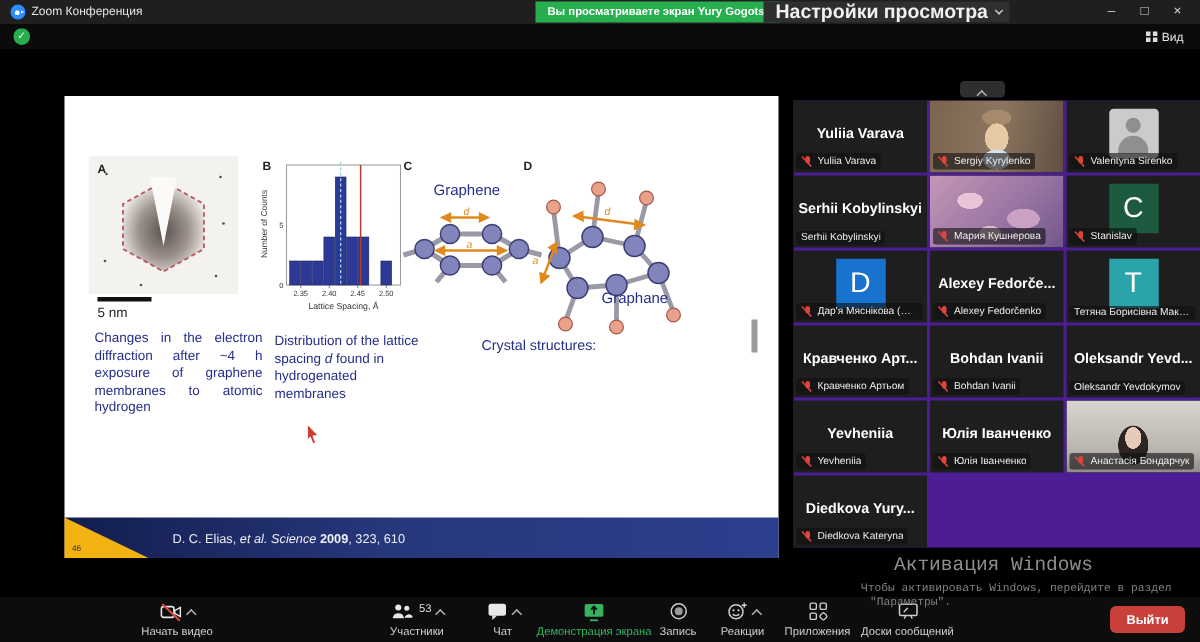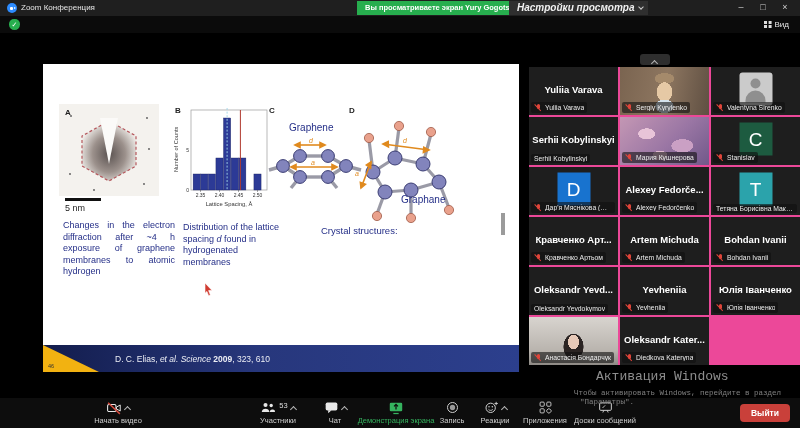--- a/index.html
+++ b/index.html
@@ -7,21 +7,21 @@
   body{font-family:"Liberation Sans", sans-serif;}
   #app{position:relative;width:800px;height:428px;background:#000;overflow:hidden;}
 
   
   .titlebar{position:absolute;left:0;top:0;width:800px;height:31px;background:#1f1f1f;color:#ddd;}
   .appicon{position:absolute;left:7px;top:3px;width:10px;height:10px;border-radius:50%;background:#2d8cff;}
   .appicon::after{content:"";position:absolute;left:2.5px;top:3.5px;width:3.5px;height:3px;background:#fff;border-radius:1px;}
   .appicon::before{content:"";position:absolute;left:6.5px;top:4px;border-left:2.5px solid #fff;border-top:1.5px solid transparent;border-bottom:1.5px solid transparent;}
   .apptitle{position:absolute;left:21px;top:3px;font-size:8px;color:#e4e4e4;}
   .sharebadge{position:absolute;left:357px;top:1px;height:14px;background:#27ae4e;color:#fff;font-size:7.5px;font-weight:bold;line-height:14px;padding:0 8px;}
-  .viewsettings{position:absolute;left:509px;top:1px;height:14px;background:#2f2f2f;color:#f0f0f0;font-size:10px;font-weight:bold;line-height:14px;padding:0 14px 0 8px;font-style:italic;}
+  .viewsettings{position:absolute;left:509px;top:1px;height:14px;background:#2f2f2f;color:#f0f0f0;font-size:13px;font-weight:bold;line-height:14px;padding:0 14px 0 8px;}
   .viewsettings .cdown{position:absolute;right:5px;top:4px;width:4px;height:4px;border-right:1px solid #ccc;border-bottom:1px solid #ccc;transform:rotate(45deg);}
   .winbtns{position:absolute;right:4px;top:0;display:flex;}
   .winbtn{width:22px;height:15px;text-align:center;font-size:9px;line-height:15px;color:#cfcfcf;}
 
   
   .menubar{position:absolute;left:0;top:16px;width:800px;height:17px;background:#0b0b0b;}
   .shield{position:absolute;left:9px;top:3px;width:11px;height:11px;background:#27ae4e;border-radius:45% 45% 50% 50%;color:#fff;font-size:7px;line-height:11px;text-align:center;}
   .viewbtn{position:absolute;right:8px;top:2px;height:13px;color:#e6e6e6;font-size:8px;line-height:13px;padding:0 3px;display:flex;align-items:center;gap:3px;}
   .gridicon{display:inline-block;width:8px;height:8px;position:relative;}
   .gridicon::before,.gridicon::after{content:"";position:absolute;width:3.4px;height:3.4px;background:#ddd;}
@@ -50,21 +50,21 @@
   .fcite i{font-style:italic;}
   .fcite b{font-weight:bold;}
   .flogo{position:absolute;right:10px;top:2px;display:flex;align-items:center;gap:4px;}
   .flogotext{border-left:1px solid #f2b211;padding-left:5px;color:#f5f5f5;font-family:"Liberation Serif",serif;}
   .flogotop{font-size:4.5px;color:#f2b211;letter-spacing:.5px;}
   .flogol1,.flogol2{font-size:7.5px;line-height:1.15;}
 
   
   .chevbtn{position:absolute;left:640px;top:21px;width:30px;height:11px;background:#2e2e2e;border-radius:3px;}
   .chevbtn .caret{position:absolute;left:12px;top:4px;}
-  .pgrid{position:absolute;left:529px;top:34px;width:271px;display:grid;grid-template-columns:repeat(3,1fr);grid-auto-rows:48px;gap:2px;background:#ec4899;}
+  .pgrid{position:absolute;left:529px;top:34px;width:271px;display:grid;grid-template-columns:repeat(3,1fr);grid-auto-rows:48px;gap:2px;background:#4c1d95;}
   .ptile{position:relative;background:#1e1e1e;overflow:hidden;}
   .pname{position:absolute;left:2px;right:2px;top:50%;transform:translateY(-62%);text-align:center;font-size:9.5px;font-weight:bold;color:#fff;white-space:nowrap;overflow:hidden;}
   .plabel{position:absolute;left:2px;bottom:2px;max-width:94%;display:flex;align-items:center;background:rgba(15,15,15,.6);border-radius:2px;padding:1px 3px;font-size:6.8px;color:#ececec;white-space:nowrap;overflow:hidden;text-overflow:ellipsis;}
   .plabel span.txt{overflow:hidden;text-overflow:ellipsis;}
   .mic{position:relative;flex:0 0 auto;width:8px;height:9px;margin-right:3px;}
   .mic::before{content:"";position:absolute;left:3px;top:1px;width:3px;height:5px;background:#e0453a;border-radius:1.5px;}
   .mic::after{content:"";position:absolute;left:1px;top:0.5px;width:9px;height:1.2px;background:#e0453a;transform:rotate(47deg);transform-origin:0 0;}
   .letterbox{position:absolute;left:50%;top:46%;transform:translate(-50%,-50%);width:33px;height:33px;display:flex;align-items:center;justify-content:center;color:#fff;font-size:19px;}
   .avatarbox{position:absolute;left:50%;top:46%;transform:translate(-50%,-50%);width:33px;height:33px;background:#cbcbcb;border-radius:3px;}
   .avatarbox::before{content:"";position:absolute;left:11.5px;top:6px;width:10px;height:10px;border-radius:50%;background:#8f8f8f;}
@@ -361,27 +361,20 @@
       </div>
 
       <div class="ptile">
         <div class="pname">Кравченко Арт...</div>
         <div class="plabel">
             <span class="mic"></span>
             <span class="txt">Кравченко Артьом</span>
           </div>
       </div>
       <div class="ptile">
-        <div class="pname">Artem Michuda</div>
-        <div class="plabel">
-            <span class="mic"></span>
-            <span class="txt">Artem Michuda</span>
-          </div>
-      </div>
-      <div class="ptile">
         <div class="pname">Bohdan Ivanii</div>
         <div class="plabel">
             <span class="mic"></span>
             <span class="txt">Bohdan Ivanii</span>
           </div>
       </div>
 
       <div class="ptile">
         <div class="pname">Oleksandr Yevd...</div>
         <div class="plabel">
@@ -404,21 +397,21 @@
           </div>
       </div>
       <div class="ptile">
         <div class="vid vid-c"></div>
         <div class="plabel">
             <span class="mic"></span>
             <span class="txt">Анастасія Бондарчук</span>
           </div>
       </div>
       <div class="ptile">
-        <div class="pname">Oleksandr Kater...</div>
+        <div class="pname">Diedkova Yury...</div>
         <div class="plabel">
             <span class="mic"></span>
             <span class="txt">Diedkova Kateryna</span>
           </div>
       </div>
     </div>
   </div>
 
   <div class="wm wm1">Активация Windows</div>
   <div class="wm wm2">Чтобы активировать Windows, перейдите в раздел</div>

